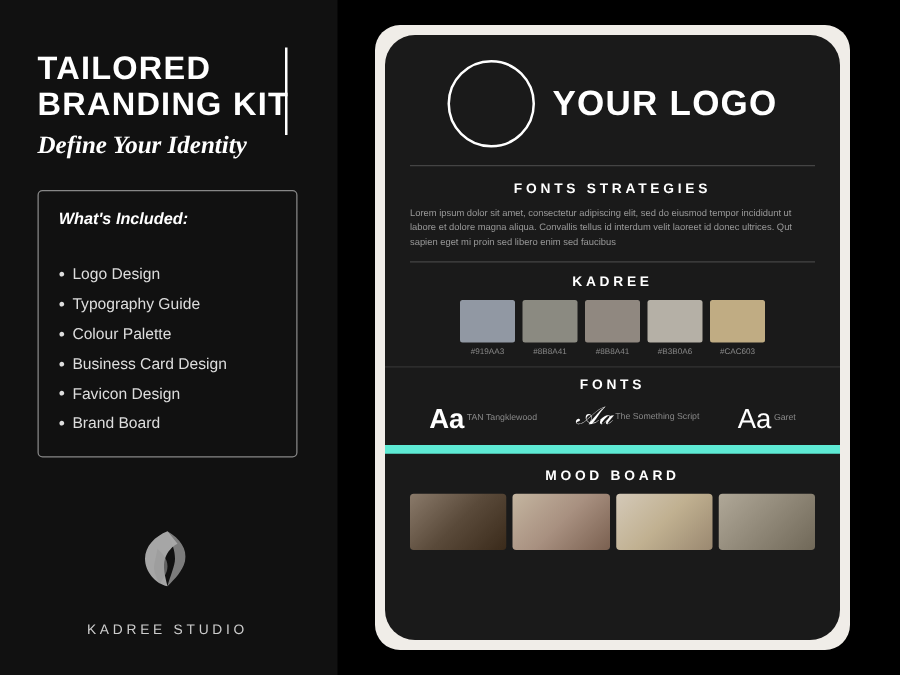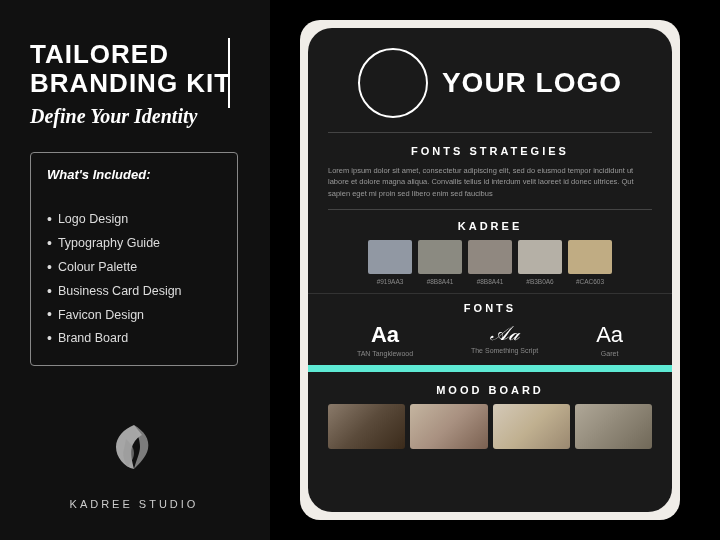--- a/index.html
+++ b/index.html
@@ -229,21 +229,21 @@
 
     .font-samples {
       display: flex;
       justify-content: space-around;
       align-items: flex-start;
       margin-top: 6px;
     }
 
     .font-sample {
       display: flex;
-      flex-direction: column;
+      flex-direction: row;
       align-items: center;
       gap: 2px;
     }
 
     .font-display {
       color: #fff;
       font-size: 22px;
     }
 
     .font-name {

